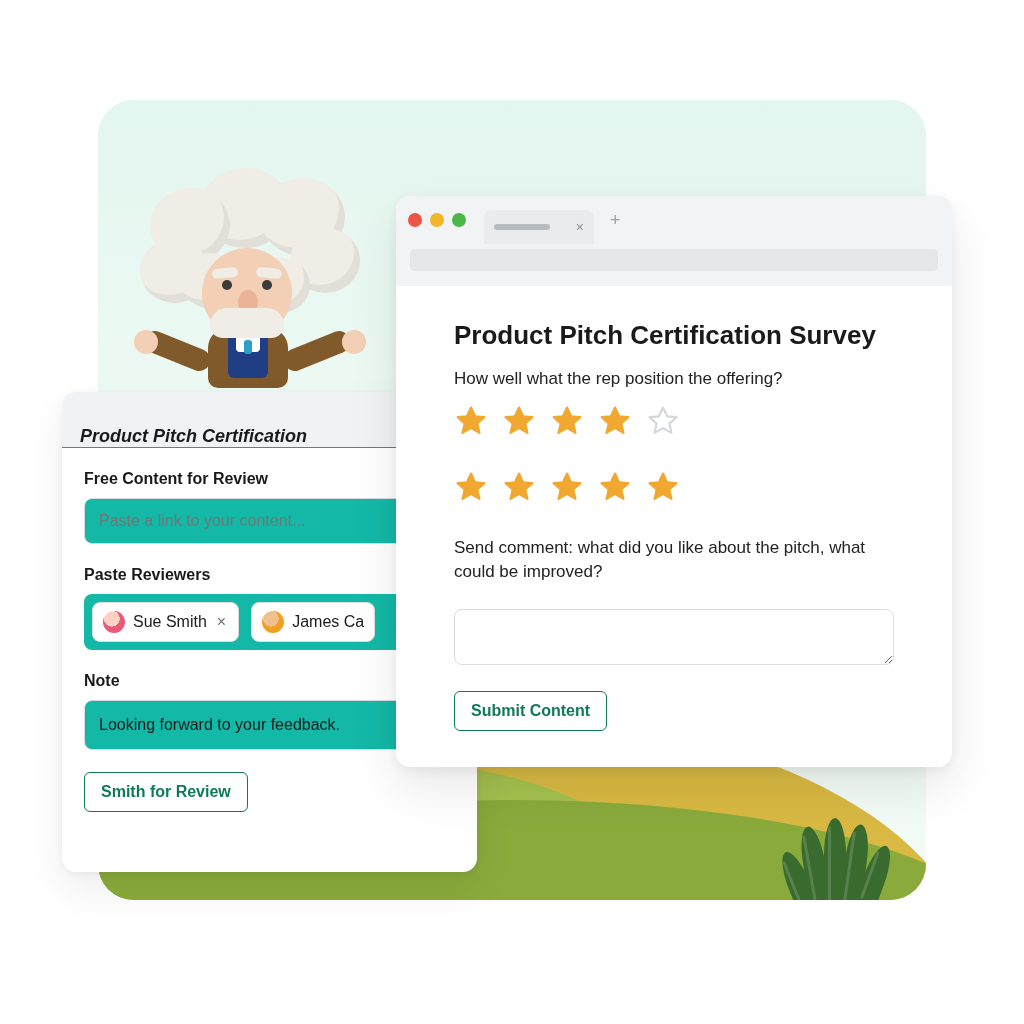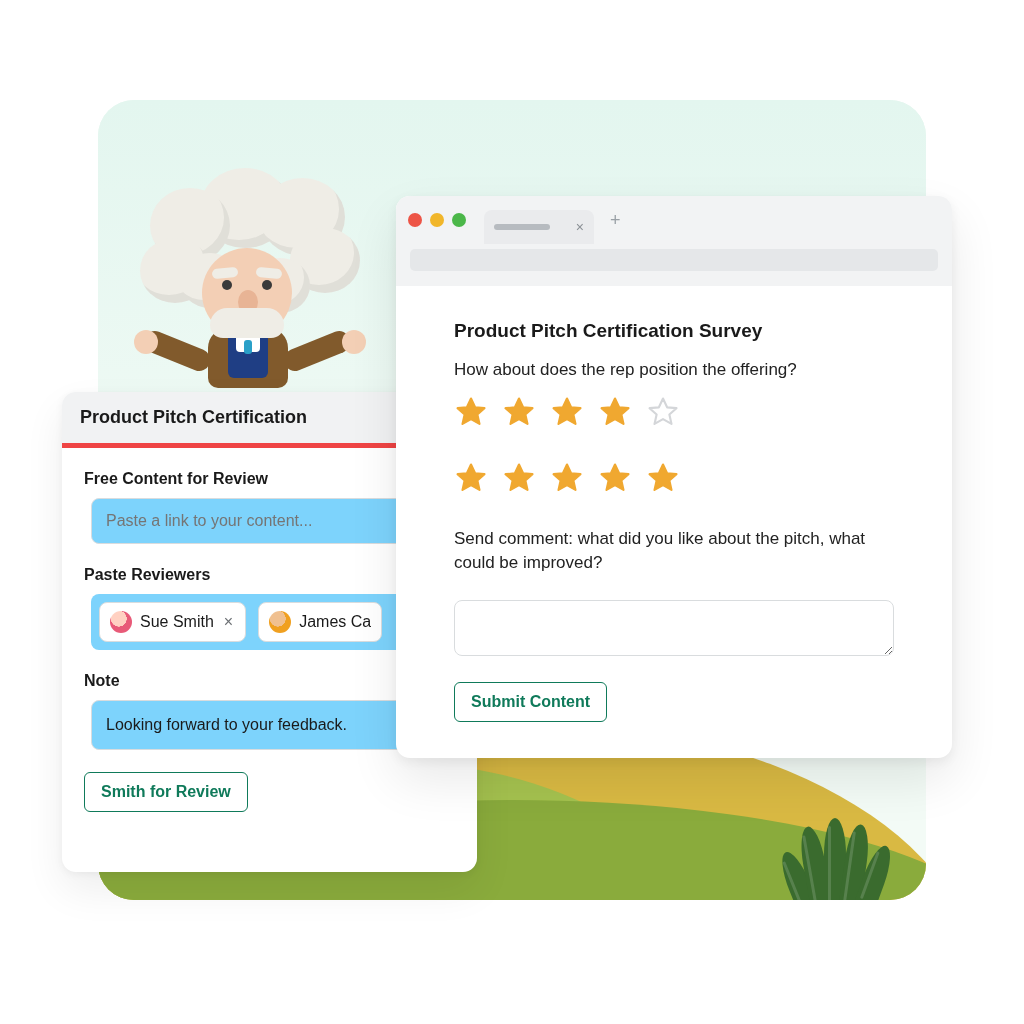--- a/index.html
+++ b/index.html
@@ -143,43 +143,43 @@
     left: 62px; top: 392px;
     width: 415px; height: 480px;
     background: #fff;
     border-radius: 14px;
     box-shadow: 0 18px 40px rgba(0,0,0,0.07), 0 2px 8px rgba(0,0,0,0.05);
     overflow: hidden;
   }
   .card-review .header {
     height: 56px;
     background: #f1f2f3;
-    border-bottom: 5px solid #ef4444;
-    display: flex; align-items: center;
+    border-bottom: 1px solid #ef4444;
+    display: flex; align-items: flex-end;
     padding: 0 18px;
+    font-style: italic;
   }
   .card-review .header h2 {
     font-size: 18px; font-weight: 700; color: #1a1a1a;
   }
   .card-review .body {
     padding: 22px 22px 20px;
   }
   .field-label {
     font-size: 16px; font-weight: 700; color: #1a1a1a;
     margin-bottom: 10px;
   }
   .text-input, .chip-row, .note-input {
     width: 100%;
     border: 1px solid #d9dcde;
     border-radius: 8px;
-    background: #7dd3fc;
+    background: #14b8a6;
     font-size: 16px;
     color: #1a1a1a;
     padding: 12px 14px;
-    margin-left: 7px;
   }
   .text-input { height: 46px; }
   .note-input { height: 50px; }
   .gap { height: 22px; }
 
   .chip-row { display:flex; gap:12px; padding: 8px; border:none; }
   .chip {
     display:flex; align-items:center; gap:8px;
     border:1px solid #d9dcde; border-radius:8px;
     padding:8px 10px; background:#fff;
@@ -244,21 +244,21 @@
     height: 42px; background:#f2f3f4;
     padding: 0 14px 10px; display:flex; align-items:center;
   }
   .urlbar {
     flex:1; height:22px; background:#e5e7e9; border-radius:5px;
   }
   .browser .content {
     padding: 34px 58px 36px;
   }
   .survey-title {
-    font-size: 19px; font-weight: 700; color:#1a1a1a;
+    font-size: 26px; font-weight: 700; color:#1a1a1a;
     margin-bottom: 16px;
   }
   .question {
     font-size: 17px; color:#222; margin-bottom: 12px; line-height:1.45;
   }
   .stars { display:flex; gap:14px; margin-bottom: 32px; }
   .star { width:34px; height:34px; }
   .star svg { width:100%; height:100%; display:block; }
   .comment-box {
     width:100%; height:56px;
@@ -353,21 +353,21 @@
       <span class="tx">×</span>
     </div>
     <span class="newtab">+</span>
   </div>
   <div class="urlbar-wrap">
     <div class="urlbar"></div>
   </div>
   <div class="content">
     <div class="survey-title">Product Pitch Certification Survey</div>
 
-    <div class="question">How about does the rep position the offering?</div>
+    <div class="question">How well what the rep position the offering?</div>
     <div class="stars">
         <span class="star">
           <svg viewBox="0 0 24 24">
             <path d="M12 2.5l2.9 6.2 6.6.6-5 4.5 1.5 6.6L12 17l-6 3.4 1.5-6.6-5-4.5 6.6-.6z" fill="#f0a830" stroke="#f0a830" stroke-width="1.5" stroke-linejoin="round"></path>
           </svg>
         </span>
         <span class="star">
           <svg viewBox="0 0 24 24">
             <path d="M12 2.5l2.9 6.2 6.6.6-5 4.5 1.5 6.6L12 17l-6 3.4 1.5-6.6-5-4.5 6.6-.6z" fill="#f0a830" stroke="#f0a830" stroke-width="1.5" stroke-linejoin="round"></path>
           </svg>

